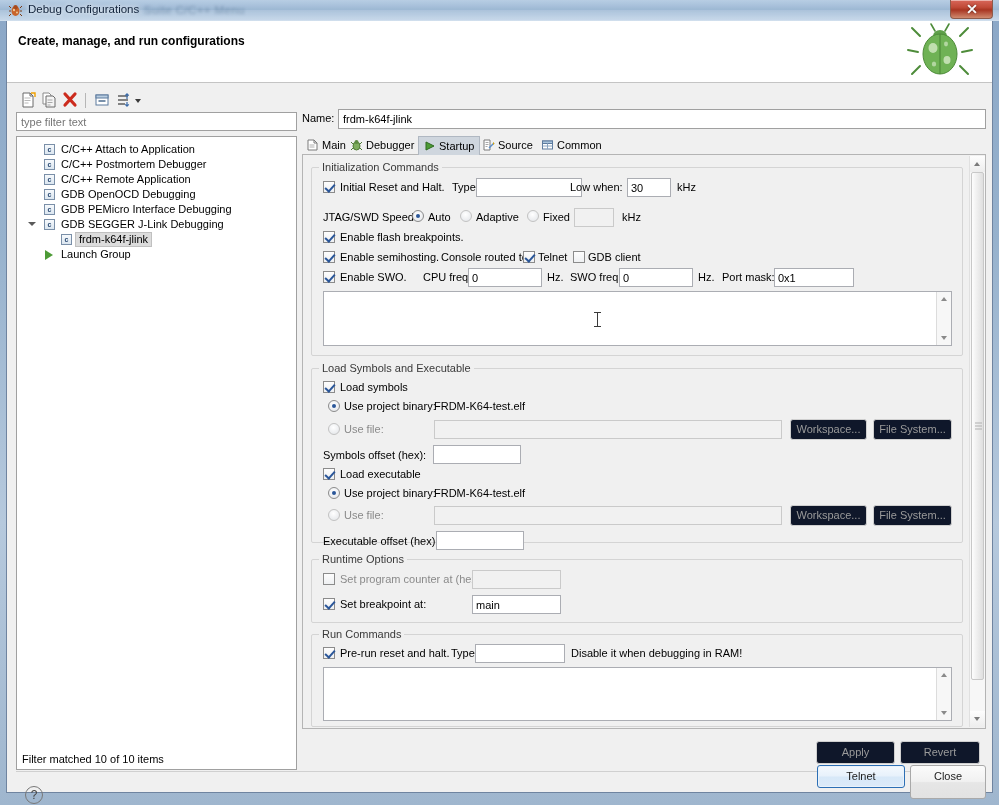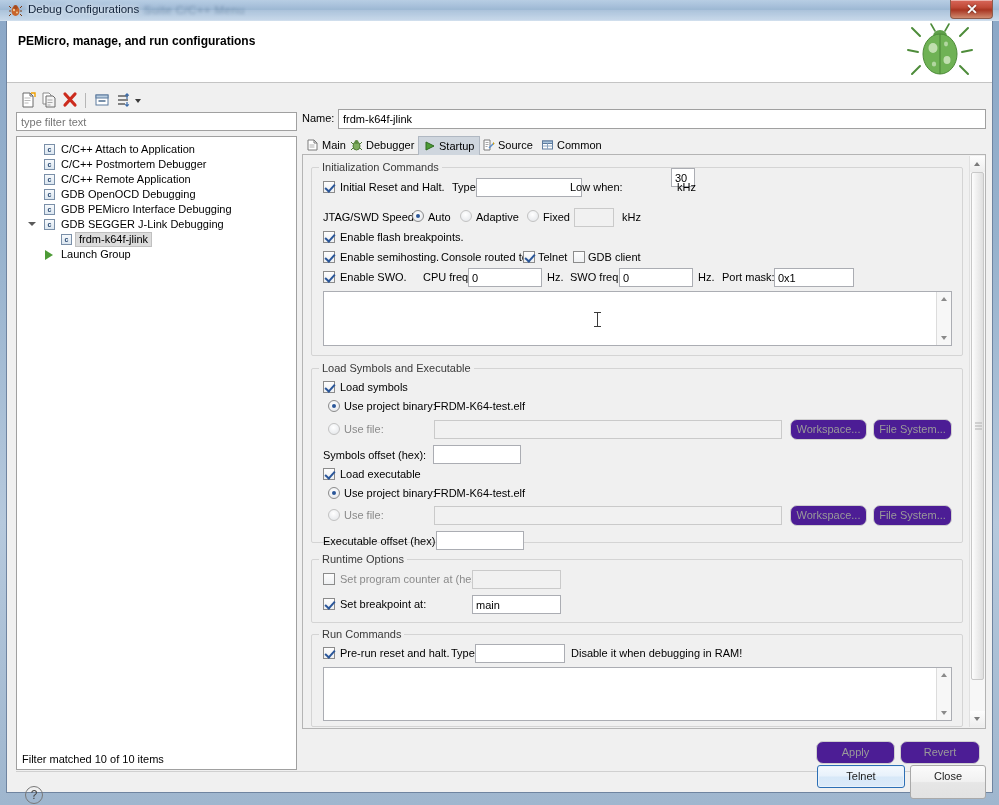--- a/index.html
+++ b/index.html
@@ -297,21 +297,21 @@
   .btn {
     position: absolute;
     border: 1px solid #a9a9a9;
     border-radius: 3px;
     background: linear-gradient(180deg,#fbfbfb 0%, #f1f1f1 48%, #e6e6e6 52%, #e2e2e2 100%);
     font-family: "Liberation Sans", sans-serif;
     font-size: 11px; color: #1c1c1c;
     text-align: center;
     cursor: pointer;
   }
-  .btn.dim { color: #9a9a9a; border-color: #cfcfcf; background: #4c1d95; border-radius: 7px; }
+  .btn.dim { color: #9a9a9a; border-color: #cfcfcf; background: #0f172a; }
   .btn.primary {
     border: 1px solid #2c6fb5;
     box-shadow: inset 0 0 0 1px #e9f2fb;
     background: linear-gradient(180deg,#f4f9fe 0%,#e7f1fb 48%,#d7e8f8 52%,#dceaf9 100%);
   }
 
   
   .vscroll {
     position: absolute; right: 1px; top: 1px;
     width: 15px; height: 571px;
@@ -375,21 +375,21 @@
       </svg>
     </div>
     <div class="tb-title">Debug Configurations</div>
     <div class="tb-ghost">r Suite  C/C++  Menu</div>
     <div class="tb-close"></div>
   </div>
 
   <div class="dialog">
 
     <div class="header">
-      <div class="header-title">PEMicro, manage, and run configurations</div>
+      <div class="header-title">Create, manage, and run configurations</div>
       <div class="bug-wrap">
         <svg width="76" height="62" viewBox="0 0 76 62">
           <g transform="translate(38,33)">
             <path d="M-20,-16 L-28,-24 M20,-16 L28,-24 M-22,0 L-32,-2 M22,0 L32,-2 M-20,14 L-28,22 M20,14 L28,22" stroke="#4e8c3a" stroke-width="2" fill="none" stroke-linecap="round"></path>
             <ellipse cx="0" cy="-16" rx="7" ry="6" fill="#5fa04a"></ellipse>
             <path d="M-5,-21 L-9,-28 M5,-21 L9,-28" stroke="#4e8c3a" stroke-width="1.6" stroke-linecap="round"></path>
             <ellipse cx="0" cy="2" rx="17" ry="20" fill="#6fb255"></ellipse>
             <ellipse cx="0" cy="2" rx="17" ry="20" fill="none" stroke="#4e8c3a" stroke-width="1"></ellipse>
             <path d="M0,-18 L0,22" stroke="#4e8c3a" stroke-width="1.2"></path>
             <ellipse cx="-7" cy="-4" rx="4.5" ry="5" fill="#cfe6c0" opacity=".85"></ellipse>
@@ -547,21 +547,21 @@
         <div class="scroll-area">
 
           <div class="group" style="left:7px; top:11px; width:652px; height:189px;">
             <span class="group-title">Initialization Commands</span>
 
             <div class="cb checked" style="left:11px; top:13px"></div>
             <span class="lbl" style="left:28px; top:13px">Initial Reset and Halt.</span>
             <span class="lbl" style="left:140px; top:13px">Type:</span>
             <input class="tin" style="left: 164px; top: 10px; width: 106px;" value="">
             <span class="lbl" style="left:258px; top:13px">Low when:</span>
-            <input class="tin" style="left: 315px; top: 0; width: 24px; margin-left: 44px;" value="30">
+            <input class="tin" style="left: 315px; top: 10px; width: 44px;" value="30">
             <span class="lbl" style="left:365px; top:13px">kHz</span>
 
             <span class="lbl" style="left:11px; top:43px">JTAG/SWD Speed:</span>
             <div class="rb checked" style="left:100px; top:42px"></div>
             <span class="lbl" style="left:116px; top:43px">Auto</span>
             <div class="rb dim" style="left:148px; top:42px"></div>
             <span class="lbl" style="left:164px; top:43px">Adaptive</span>
             <div class="rb dim" style="left:215px; top:42px"></div>
             <span class="lbl" style="left:231px; top:43px">Fixed</span>
             <input class="tin disabled" style="left: 262px; top: 40px; width: 40px;" value="">

